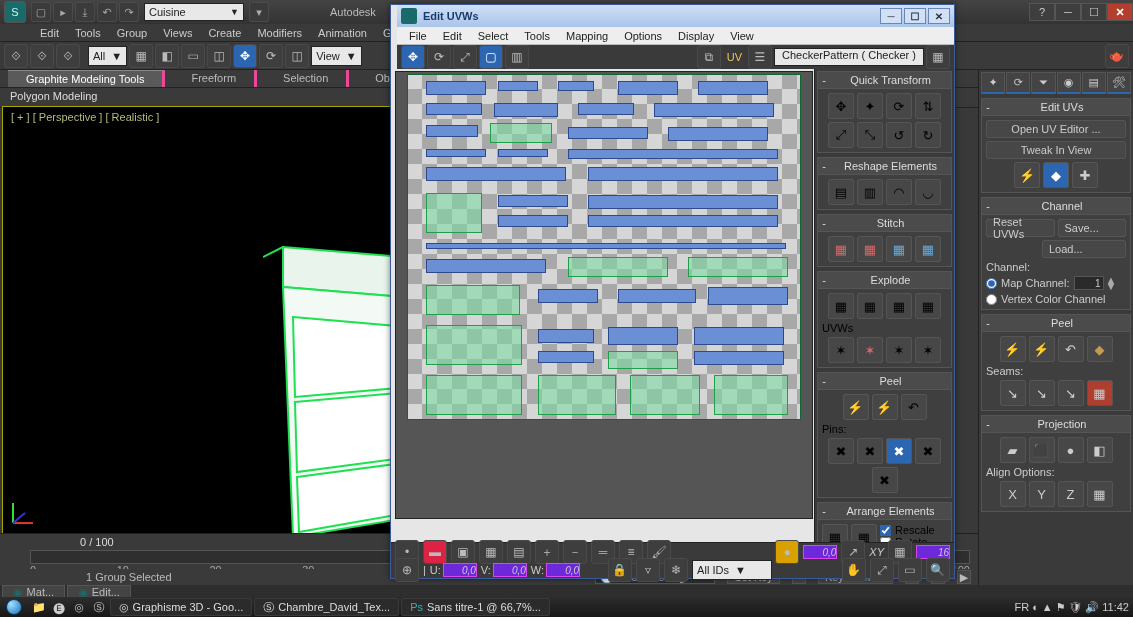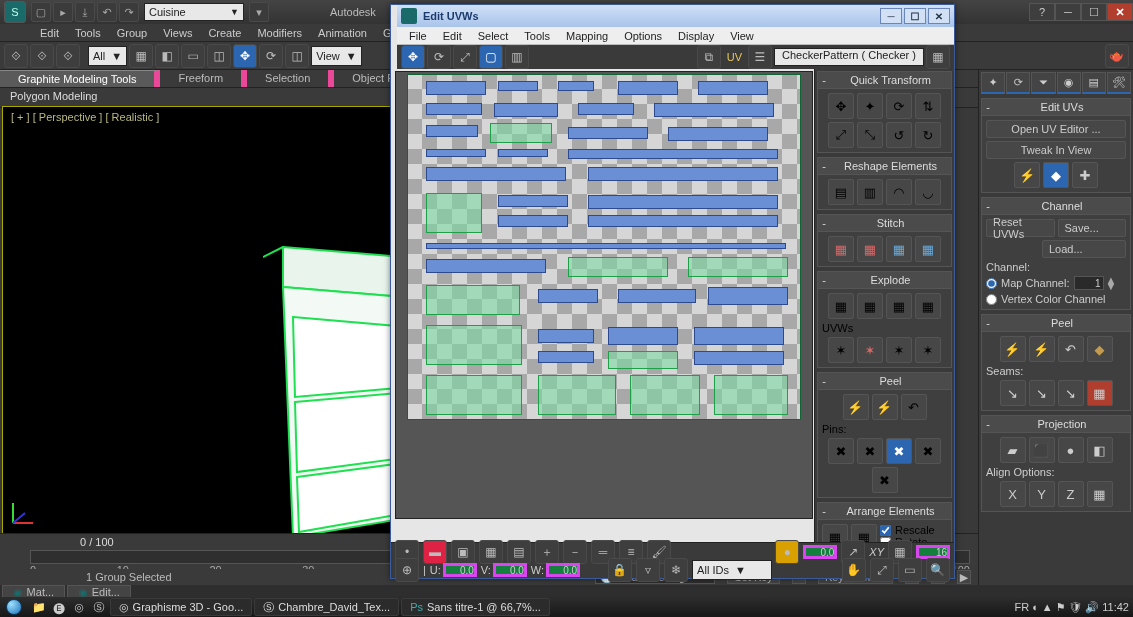--- a/index.html
+++ b/index.html
@@ -19,21 +19,21 @@
 .menurow{height:18px;background:#3a3a3a;border-bottom:1px solid #222;display:flex;align-items:center;padding-left:32px;color:#ccc;}
 .menurow span{padding:0 8px;cursor:pointer;}
 
 .toolbar{height:28px;background:#3a3a3a;border-bottom:1px solid #222;display:flex;align-items:center;padding:0 4px;gap:2px;}
 .tb-btn{width:24px;height:24px;border:1px solid #4a4a4a;border-radius:3px;background:#3e3e3e;color:#bbb;display:flex;align-items:center;justify-content:center;cursor:pointer;font-size:12px;}
 .tb-btn.blue{background:#2d66b0;color:#fff;}
 .tb-btn.sep{width:4px;border:none;background:transparent;}
 .tb-combo{height:20px;background:#e8e8e8;border:1px solid #222;color:#222;padding:0 4px;display:flex;align-items:center;gap:6px;}
 
 .ribbon-tabs{height:18px;background:#3a3a3a;border-bottom:1px solid #222;display:flex;align-items:stretch;color:#bbb;}
-.ribbon-tab{padding:2px 18px;border-right:6px solid #ec4899;cursor:pointer;}
+.ribbon-tab{padding:2px 18px;border-right:3px solid #ec4899;cursor:pointer;margin-left:8px;}
 .ribbon-tab.active{background:#5a5a5a;color:#fff;border-top:1px solid #888;}
 .ribbon-row2{height:20px;background:#3a3a3a;border-bottom:1px solid #222;color:#ddd;padding:2px 10px;}
 
 .viewport-area{position:absolute;left:2px;top:106px;width:406px;height:430px;background:#000;border:1px solid #a8a800;}
 .vp-label{position:absolute;left:8px;top:4px;color:#b9b97f;font-size:11px;}
 .vp-stats{position:absolute;left:26px;top:24px;color:#c9c900;font-size:11px;line-height:15px;}
 .vp-stats td{padding-right:8px;}
 .cabinet{position:absolute;left:260px;top:130px;width:160px;height:300px;}
 .cabinet svg{width:100%;height:100%;}
 .axis{position:absolute;left:6px;bottom:6px;}
@@ -86,21 +86,21 @@
   linear-gradient(45deg,transparent 75%,#a8a8a8 75%),
   linear-gradient(-45deg,transparent 75%,#a8a8a8 75%);
   background-size:30px 30px;background-position:0 0,0 15px,15px -15px,-15px 0;background-color:#d6d6d6;}
 .uv-overlay{position:absolute;inset:0;border:1px solid #163;}
 .strip{position:absolute;background:#6a8fd4;border:1px solid #2d4a8e;}
 .cluster{position:absolute;background:rgba(120,220,160,.55);border:1px solid #1ea048;}
 .uv-right{position:absolute;right:0;top:64px;width:140px;bottom:34px;background:#3a3a3a;border-left:1px solid #222;padding:2px;overflow:hidden;}
 .uv-footer{position:absolute;left:0;right:0;bottom:0;height:36px;background:#3a3a3a;border-top:1px solid #222;color:#ccc;font-size:10px;}
 .uv-foot-row{height:18px;display:flex;align-items:center;gap:4px;padding:0 4px;}
 .coord{display:flex;align-items:center;gap:2px;}
-.coord input{width:34px;height:14px;background:#15803d;border:3px solid #d946ef;color:#ccc;font-size:10px;text-align:right;}
+.coord input{width:34px;height:14px;background:#6d28d9;border:1px solid #d946ef;color:#ccc;font-size:10px;text-align:right;font-style:italic;}
 
 .taskbar{position:absolute;left:0;bottom:0;width:1133px;height:20px;background:linear-gradient(#2d2d2d,#171717);display:flex;align-items:center;gap:2px;z-index:999;}
 .start-orb{width:28px;height:20px;display:flex;align-items:center;justify-content:center;}
 .start-orb .orb{width:16px;height:16px;border-radius:50%;background:radial-gradient(circle at 30% 30%,#9fe1ff,#1a6fb7);border:1px solid #0b3d68;}
 .tb-item{height:18px;padding:0 8px;border:1px solid #3a3a3a;background:#2b2b2b;color:#ddd;display:flex;align-items:center;gap:4px;cursor:pointer;border-radius:2px;font-size:10px;}
 .tb-icon{width:18px;height:18px;display:flex;align-items:center;justify-content:center;color:#ccc;cursor:pointer;}
 .tray{margin-left:auto;display:flex;align-items:center;gap:3px;padding-right:4px;color:#ccc;font-size:10px;}
 </style>
 </head>
 <body>

